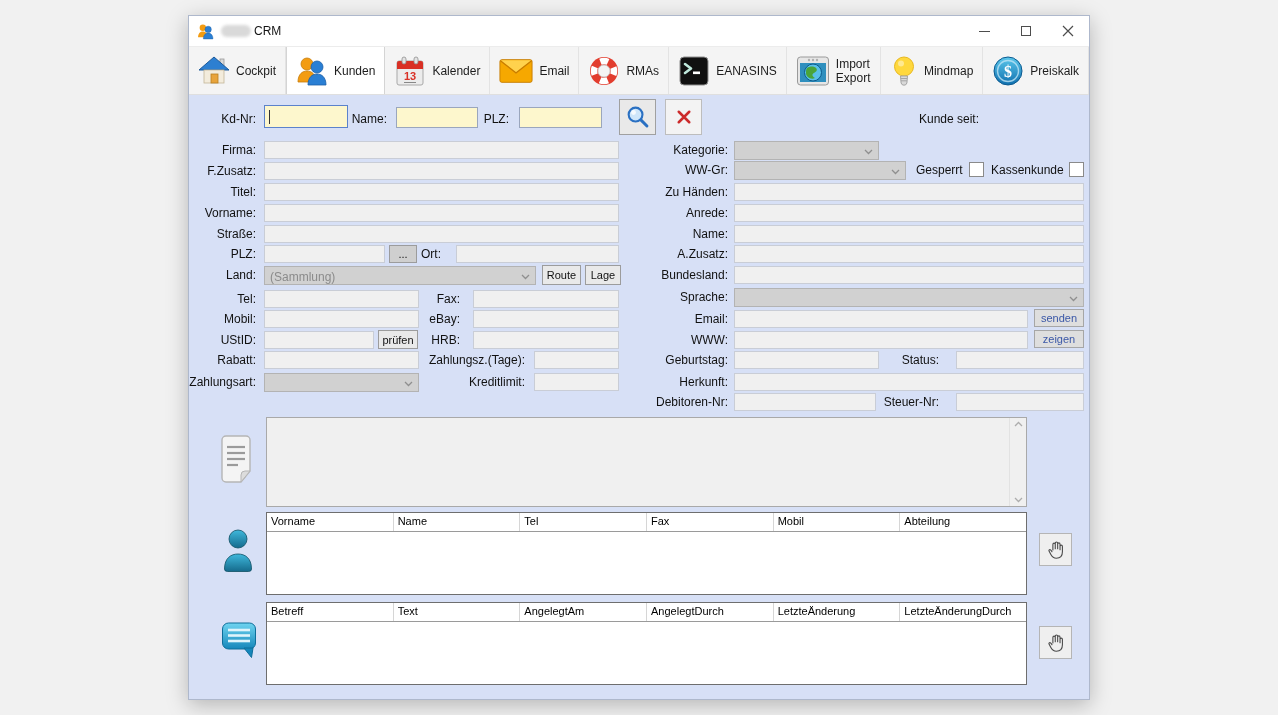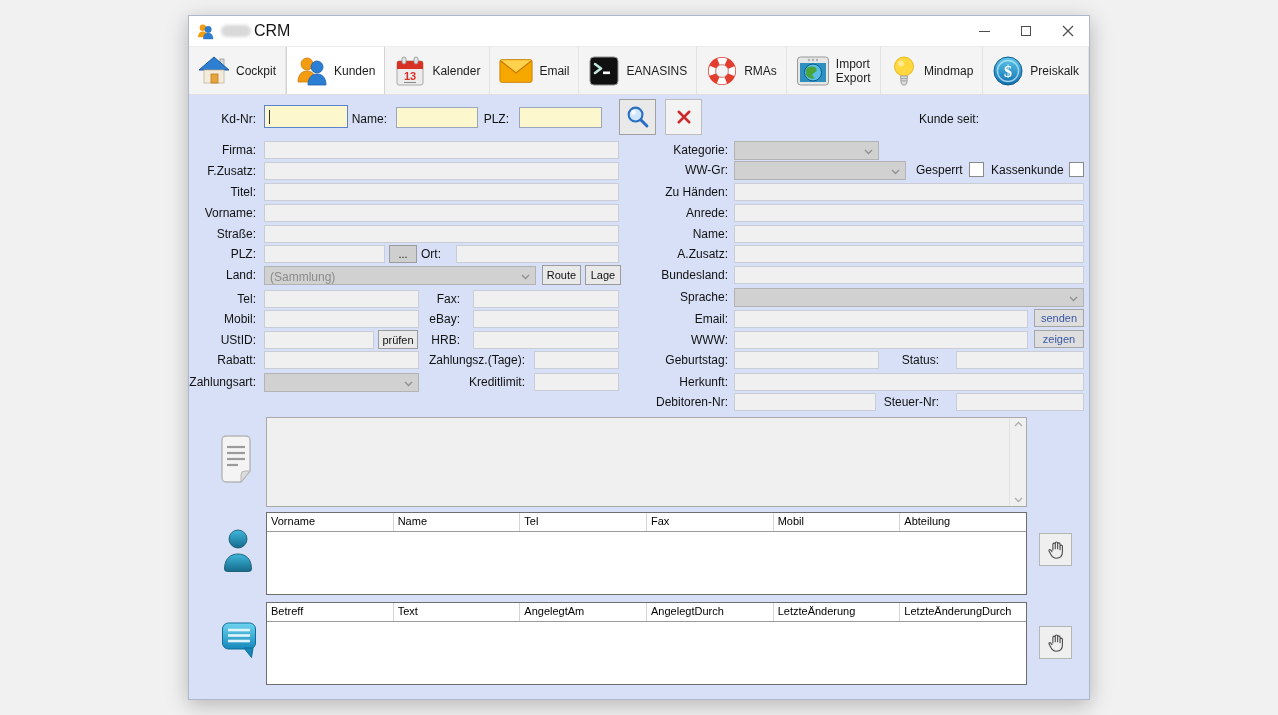--- a/index.html
+++ b/index.html
@@ -5,21 +5,21 @@
   * { box-sizing: border-box; margin: 0; padding: 0; }
   body { background:#ededed; font-family:"Liberation Sans", sans-serif; }
   .stage { position:relative; width:1278px; height:715px; background:#f1f1f1; overflow:hidden; }
   .window { position:absolute; left:188px; top:15px; width:902px; height:685px;
             background:#fff; border:1px solid #aeb8cc; box-shadow:0 5px 20px rgba(0,0,0,.25);
             display:flex; flex-direction:column; }
   
   .titlebar { height:30px; background:#fff; display:flex; align-items:center; flex:0 0 auto; }
   .app-icon { margin-left:8px; width:17px; height:17px; }
   .redacted { width:30px; height:12px; background:#d9d9d9; border-radius:6px; margin-left:7px; filter:blur(1.5px); }
-  .title-text { font-size:16px; color:#141414; margin-left:3px; }
+  .title-text { font-size:12px; color:#141414; margin-left:3px; }
   .win-controls { margin-left:auto; display:flex; height:100%; }
   .win-btn { width:42px; height:100%; display:flex; align-items:center; justify-content:center; }
   .glyph-min { width:11px; height:1px; background:#4d4d4d; display:block; }
   .glyph-max { width:10px; height:10px; border:1px solid #4d4d4d; display:block; }
   
   .toolbar { height:49px; background:#f4f4f4; border-top:1px solid #ececec; border-bottom:1px solid #dfdfdf;
              display:flex; align-items:stretch; flex:0 0 auto; }
   .tab { display:flex; align-items:center; gap:6px; padding:0 9px; border-right:1px solid #e3e3e3;
          font-size:12px; color:#1c1c1c; cursor:default; }
   .tab.active { background:#fff; border-left:1px solid #d4d4d4; border-right:1px solid #d4d4d4; }
@@ -130,33 +130,33 @@
       <div class="tab">
         <svg width="34" height="26" viewBox="0 0 36 26">
           <rect x="1" y="1" width="34" height="24" rx="2" fill="#f6a800" stroke="#c87d00"></rect>
           <path d="M1.5 2 L18 15 L34.5 2" fill="none" stroke="#c87d00" stroke-width="1.4"></path>
           <path d="M2 1.5 h32 L18 14 z" fill="#ffd24d"></path>
         </svg>
         <span>Email</span>
       </div>
       <div class="tab">
         <svg width="32" height="32" viewBox="0 0 32 32">
+          <circle cx="16" cy="16" r="14" fill="#e23d2e"></circle>
+          <circle cx="16" cy="16" r="10" fill="none" stroke="#ffffff" stroke-width="6.5" stroke-dasharray="7.85 7.85" stroke-dashoffset="3.93"></circle>
+          <circle cx="16" cy="16" r="6" fill="#f4f4f4" stroke="#d0d0d0"></circle>
+        </svg>
+        <span>RMAs</span>
+      </div>
+      <div class="tab">
+        <svg width="32" height="32" viewBox="0 0 32 32">
           <rect x="2" y="2" width="28" height="28" rx="4" fill="#101010" stroke="#8f8f8f"></rect>
           <path d="M7 9 l6 4.5 L7 18" fill="none" stroke="#bfe8dc" stroke-width="2.6" stroke-linecap="round" stroke-linejoin="round"></path>
           <rect x="15" y="16.5" width="7" height="2.6" fill="#ffffff"></rect>
         </svg>
         <span>EANASINS</span>
-      </div>
-      <div class="tab">
-        <svg width="32" height="32" viewBox="0 0 32 32">
-          <circle cx="16" cy="16" r="14" fill="#e23d2e"></circle>
-          <circle cx="16" cy="16" r="10" fill="none" stroke="#ffffff" stroke-width="6.5" stroke-dasharray="7.85 7.85" stroke-dashoffset="3.93"></circle>
-          <circle cx="16" cy="16" r="6" fill="#f4f4f4" stroke="#d0d0d0"></circle>
-        </svg>
-        <span>RMAs</span>
       </div>
       <div class="tab">
         <svg width="34" height="32" viewBox="0 0 34 32">
           <rect x="1.5" y="2" width="31" height="28" rx="3" fill="#e6e6e6" stroke="#9a9a9a"></rect>
           <circle cx="13" cy="5" r="1.2" fill="#b0b0b0"></circle>
             <circle cx="17" cy="5" r="1.2" fill="#b0b0b0"></circle>
             <circle cx="21" cy="5" r="1.2" fill="#b0b0b0"></circle>
           <rect x="4" y="8" width="26" height="19" fill="#2f8fbe"></rect>
           <circle cx="17" cy="17.5" r="8.5" fill="#58c0e8" stroke="#0c5a8c"></circle>
           <path d="M11 13 c3-2 7-2 9 0 c2 2 0 4-2 5 c-3 1.5-1 4 1 5 c-4 2-9-1-9-5 c0-2 0-4 1-5 z" fill="#4aa43a"></path>

